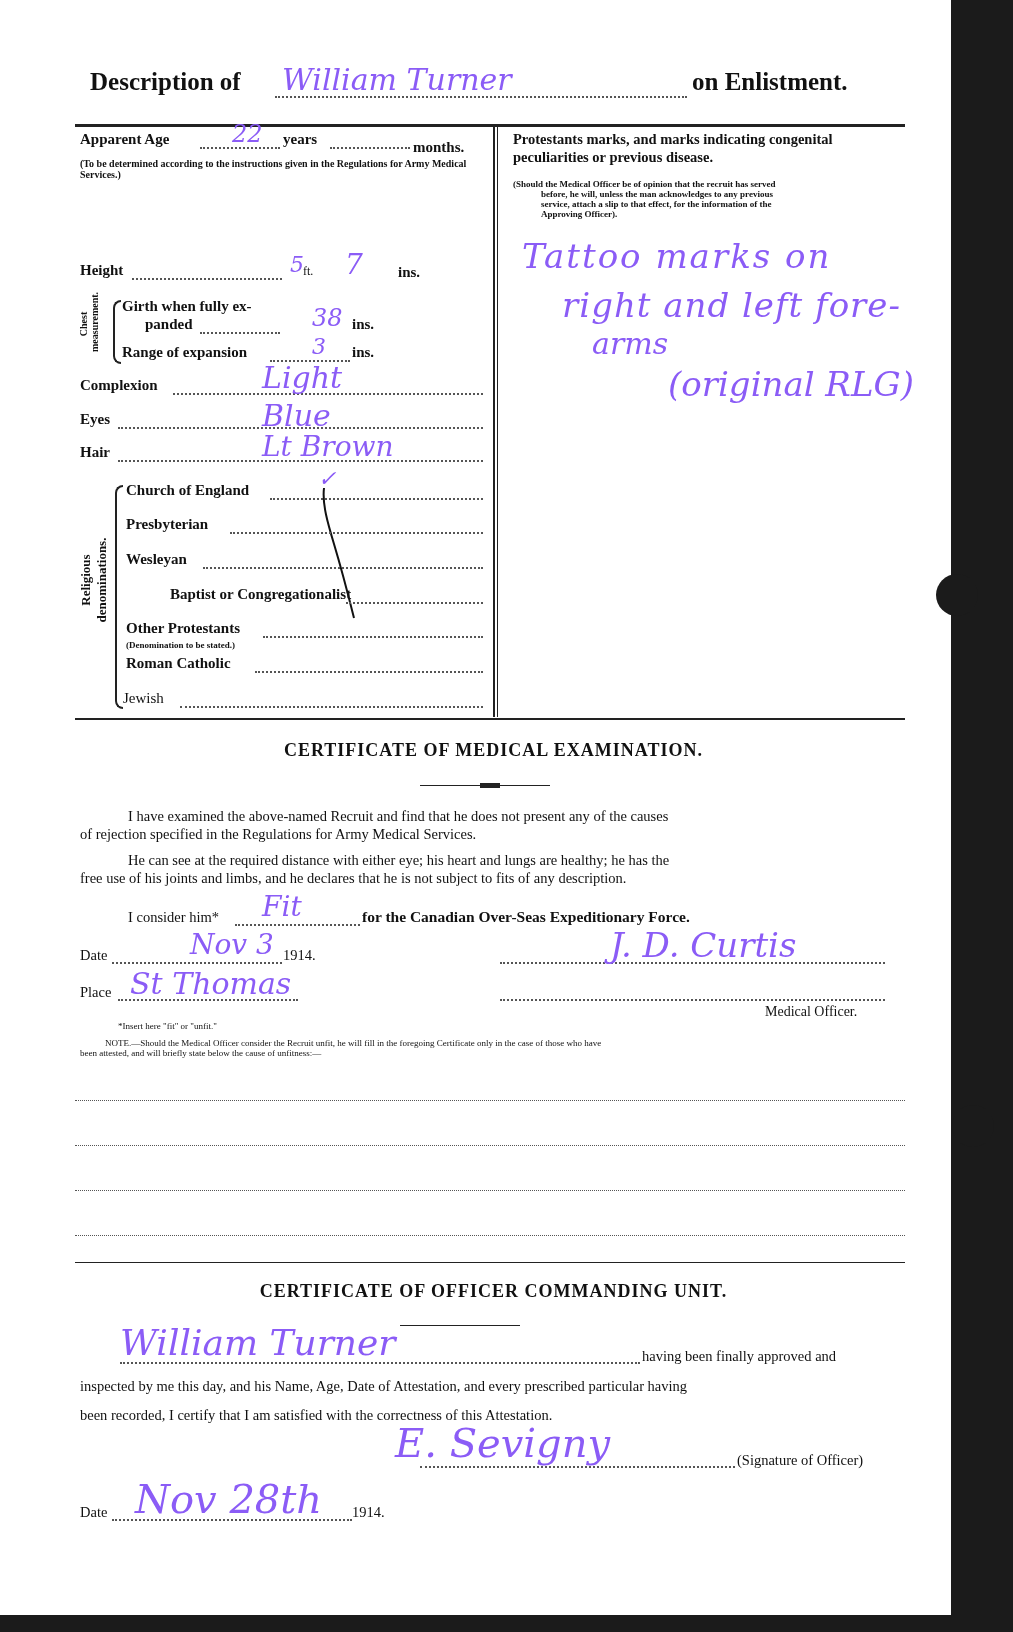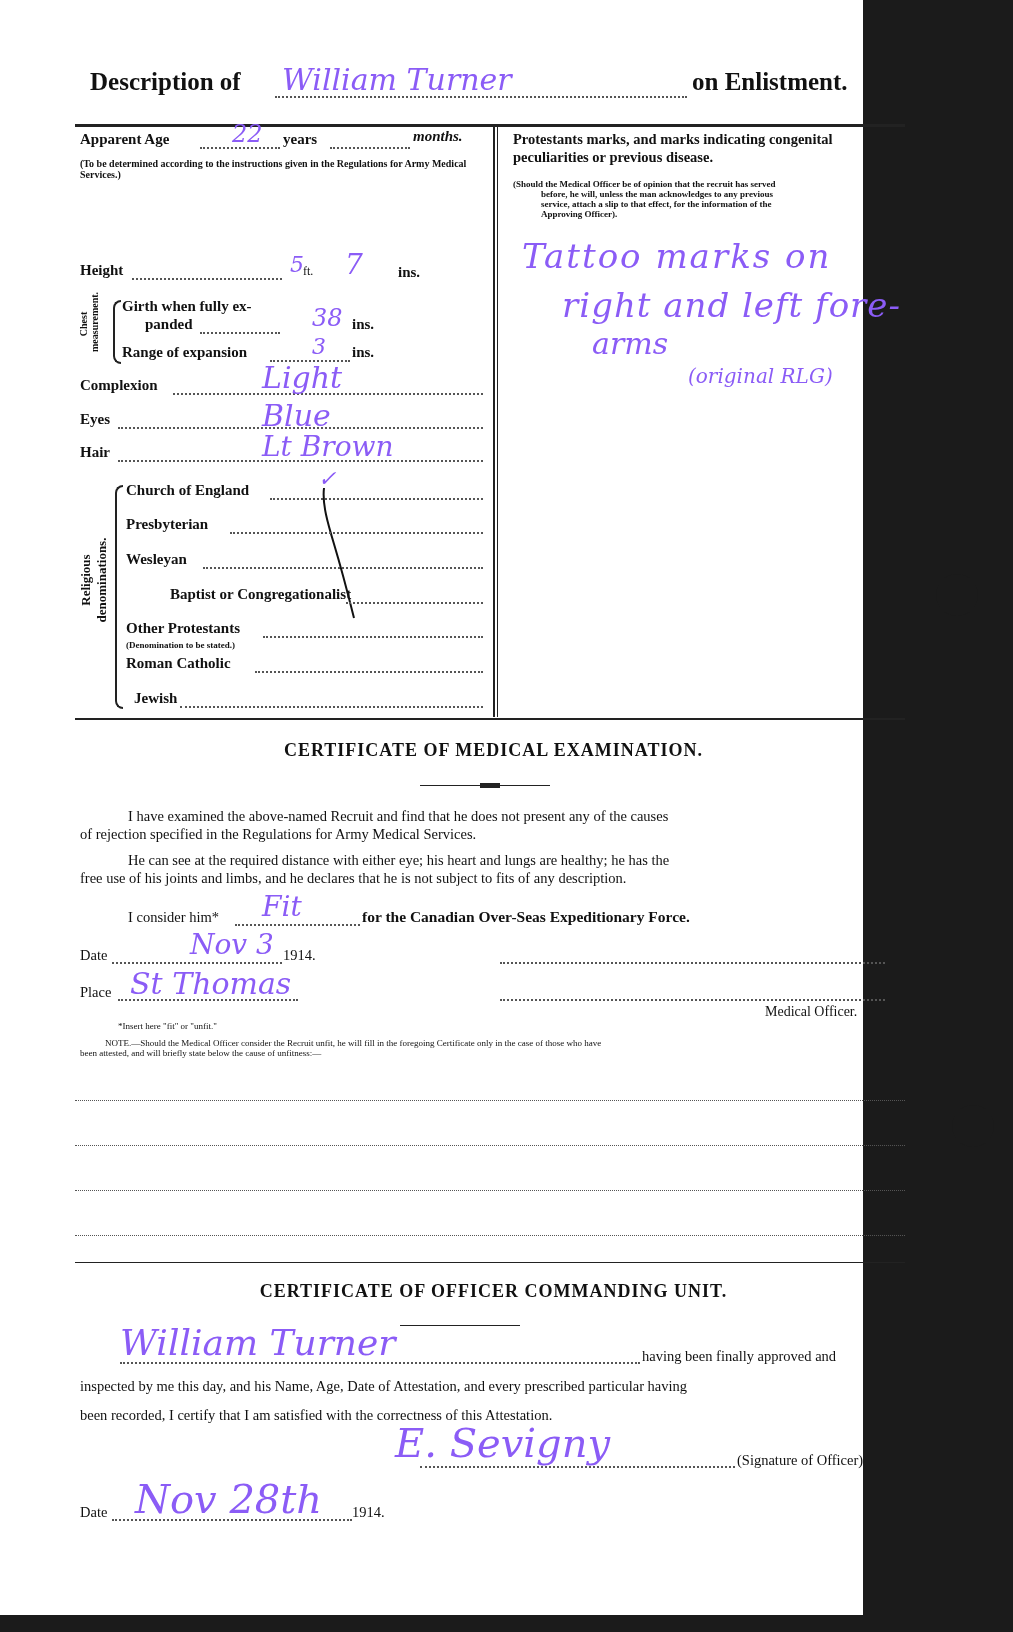--- a/index.html
+++ b/index.html
@@ -1,17 +1,17 @@
 <!DOCTYPE html>
 <html><head>
 <meta charset="utf-8">
 <style>
   html,body{margin:0;padding:0;}
   body{width:1013px;height:1632px;background:#1b1b1b;position:relative;overflow:hidden;font-family:"DejaVu Serif","Liberation Serif",serif;color:#111;}
-  .page{position:absolute;left:0;top:0;width:863px;height:1615px;background:#fff;}
+  .page{position:absolute;left:0;top:0;width:951px;height:1615px;background:#fff;}
   .abs{position:absolute;white-space:nowrap;}
   .hand{font-family:"DejaVu Serif","Liberation Serif",serif;font-style:italic;color:#8b5cf6;}
   .dots{position:absolute;border-bottom:2px dotted #555;height:0;}
   .hr{position:absolute;background:#222;height:2px;}
   .vr{position:absolute;background:#222;width:1px;}
   .title{font-size:25px;font-weight:bold;font-family:"Liberation Serif",serif;}
   .lab{font-size:15px;font-family:"Liberation Serif",serif;}
   .sm{font-size:10px;font-weight:bold;font-family:"Liberation Serif",serif;line-height:11px;}
   .xs{font-size:9px;font-weight:bold;font-family:"Liberation Serif",serif;line-height:10px;}
   .head{font-size:18px;font-weight:bold;font-family:"Liberation Serif",serif;letter-spacing:1px;}
@@ -32,21 +32,21 @@
 
   <div class="hr" style="left:75px;top:124px;width:830px;height:3px;"></div>
   <div class="vr" style="left:493px;top:127px;height:590px;width:2px;"></div>
   <div class="vr" style="left:497px;top:127px;height:590px;width:1px;"></div>
 
   <div class="abs lab" style="left:80px;top:131px;font-weight:bold;">Apparent Age</div>
   <div class="dots" style="left:200px;top:147px;width:80px;"></div>
   <div class="abs hand" style="left:232px;top:120px;font-size:24px;">22</div>
   <div class="abs lab" style="left:283px;top:131px;font-weight:bold;">years</div>
   <div class="dots" style="left:330px;top:147px;width:80px;"></div>
-  <div class="abs lab" style="left:413px;top:128px;font-weight:bold;font-style:italic;">months.</div>
+  <div class="abs lab" style="left:413px;top:139px;font-weight:bold;">months.</div>
   <div class="abs sm" style="left:80px;top:158px;width:400px;white-space:normal;">(To be determined according to the instructions given in the Regulations for Army Medical Services.)</div>
 
   <div class="abs lab" style="left:80px;top:262px;font-weight:bold;">Height</div>
   <div class="dots" style="left:132px;top:278px;width:150px;"></div>
   <div class="abs hand" style="left:290px;top:252px;font-size:22px;">5</div>
   <div class="abs lab" style="left:303px;top:264px;font-size:12px;">ft.</div>
   <div class="abs hand" style="left:345px;top:248px;font-size:28px;">7</div>
   <div class="abs lab" style="left:398px;top:264px;font-weight:bold;">ins.</div>
 
   <div class="rot sm" style="left:78px;top:352px;width:56px;">Chest measurement.</div>
@@ -95,33 +95,33 @@
   <div class="abs lab" style="left:134px;top:586px;font-weight:bold;margin-left:36px;">Baptist or Congregationalist</div>
   <div class="dots" style="left:346px;top:602px;width:137px;"></div>
 
   <div class="abs lab" style="left:126px;top:620px;font-weight:bold;">Other Protestants</div>
   <div class="dots" style="left:263px;top:636px;width:220px;"></div>
   <div class="abs xs" style="left:126px;top:640px;">(Denomination to be stated.)</div>
 
   <div class="abs lab" style="left:126px;top:655px;font-weight:bold;">Roman Catholic</div>
   <div class="dots" style="left:255px;top:671px;width:228px;"></div>
 
-  <div class="abs lab" style="left:134px;top:690px;font-weight:bold;">Jewish</div>
+  <div class="abs lab" style="left:123px;top:690px;font-weight:normal;">Jewish</div>
   <div class="dots" style="left:180px;top:706px;width:303px;"></div>
 
   <div class="abs lab" style="left:513px;top:131px;font-weight:bold;font-size:14.5px;">Protestants marks, and marks indicating congenital</div>
   <div class="abs lab" style="left:513px;top:149px;font-weight:bold;font-size:14.5px;">peculiarities or previous disease.</div>
   <div class="abs xs" style="left:513px;top:179px;">(Should the Medical Officer be of opinion that the recruit has served</div>
   <div class="abs xs" style="left:541px;top:189px;">before, he will, unless the man acknowledges to any previous</div>
   <div class="abs xs" style="left:541px;top:199px;">service, attach a slip to that effect, for the information of the</div>
   <div class="abs xs" style="left:541px;top:209px;">Approving Officer).</div>
   <div class="abs hand" style="left:522px;top:236px;font-size:34px;letter-spacing:2px;">Tattoo marks on</div>
   <div class="abs hand" style="left:562px;top:285px;font-size:34px;letter-spacing:1px;">right and left fore-</div>
   <div class="abs hand" style="left:592px;top:326px;font-size:30px;">arms</div>
-  <div class="abs hand" style="left:688px;top:364px;font-size:20px;">(original RLG)</div>
+  <div class="abs hand" style="left:668px;top:364px;font-size:34px;">(original RLG)</div>
 
   <div class="hr" style="left:75px;top:718px;width:830px;height:2px;"></div>
 
   <div class="abs head" style="left:0;width:987px;text-align:center;top:740px;">CERTIFICATE OF MEDICAL EXAMINATION.</div>
   <div class="hr" style="left:420px;top:785px;width:130px;height:1px;"></div>
   <div class="hr" style="left:480px;top:783px;width:20px;height:5px;"></div>
 
   <div class="abs para" style="left:128px;top:807px;">I have examined the above-named Recruit and find that he does not present any of the causes</div>
   <div class="abs para" style="left:128px;top:851px;">He can see at the required distance with either eye; his heart and lungs are healthy; he has the</div>
   <div class="abs para" style="left:80px;top:825px;">of rejection specified in the Regulations for Army Medical Services.</div>
@@ -131,20 +131,21 @@
   <div class="dots" style="left:235px;top:924px;width:125px;"></div>
   <div class="abs hand" style="left:262px;top:890px;font-size:28px;">Fit</div>
   <div class="abs para" style="left:362px;top:908px;font-weight:bold;font-size:15.5px;">for the Canadian Over-Seas Expeditionary Force.</div>
 
   <div class="abs para" style="left:80px;top:946px;">Date</div>
   <div class="dots" style="left:112px;top:962px;width:170px;"></div>
   <div class="abs hand" style="left:190px;top:928px;font-size:28px;">Nov 3</div>
   <div class="abs para" style="left:283px;top:946px;">1914.</div>
 
   <div class="dots" style="left:500px;top:962px;width:385px;"></div>
+  <div class="abs hand" style="left:610px;top:925px;font-size:34px;">J. D. Curtis</div>
 
   <div class="abs para" style="left:80px;top:983px;">Place</div>
   <div class="dots" style="left:118px;top:999px;width:180px;"></div>
   <div class="abs hand" style="left:130px;top:966px;font-size:30px;">St Thomas</div>
   <div class="dots" style="left:500px;top:999px;width:385px;"></div>
   <div class="abs para" style="left:765px;top:1003px;font-size:14px;">Medical Officer.</div>
 
   <div class="abs xs" style="left:118px;top:1021px;font-weight:normal;">*Insert here "fit" or "unfit."</div>
   <div class="abs xs" style="left:105px;top:1038px;font-weight:normal;">NOTE.—Should the Medical Officer consider the Recruit unfit, he will fill in the foregoing Certificate only in the case of those who have</div>
   <div class="abs xs" style="left:80px;top:1048px;font-weight:normal;">been attested, and will briefly state below the cause of unfitness:—</div>

